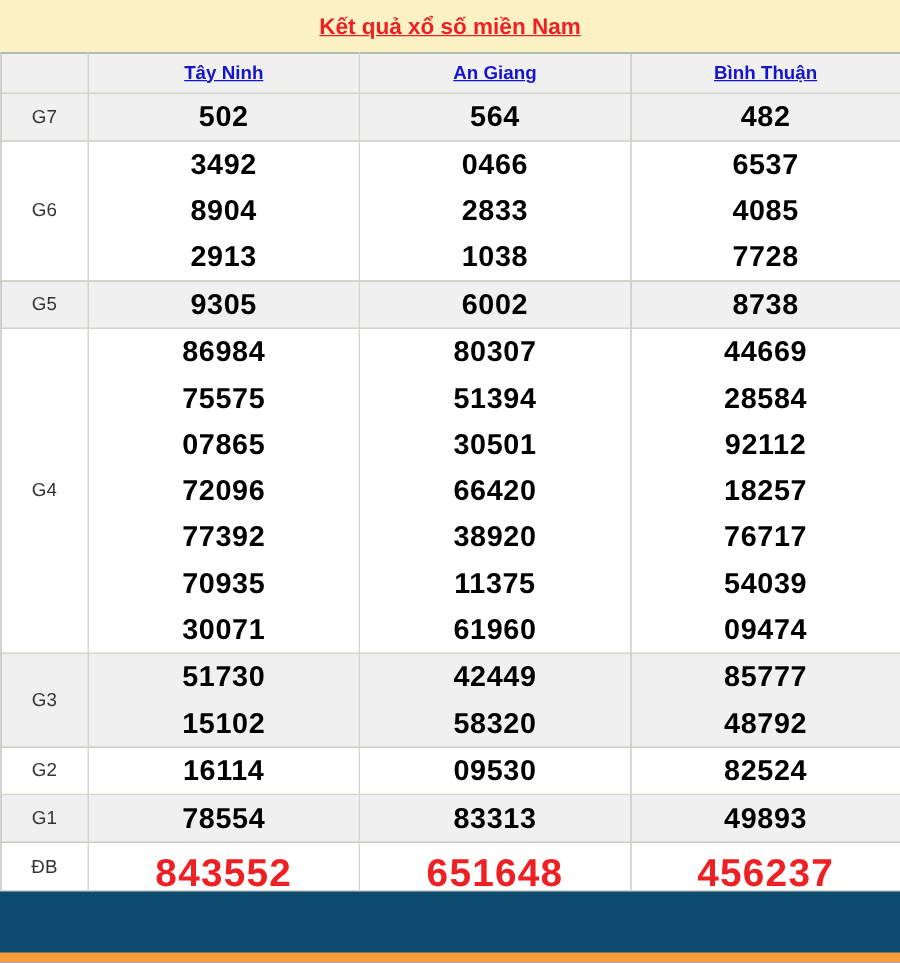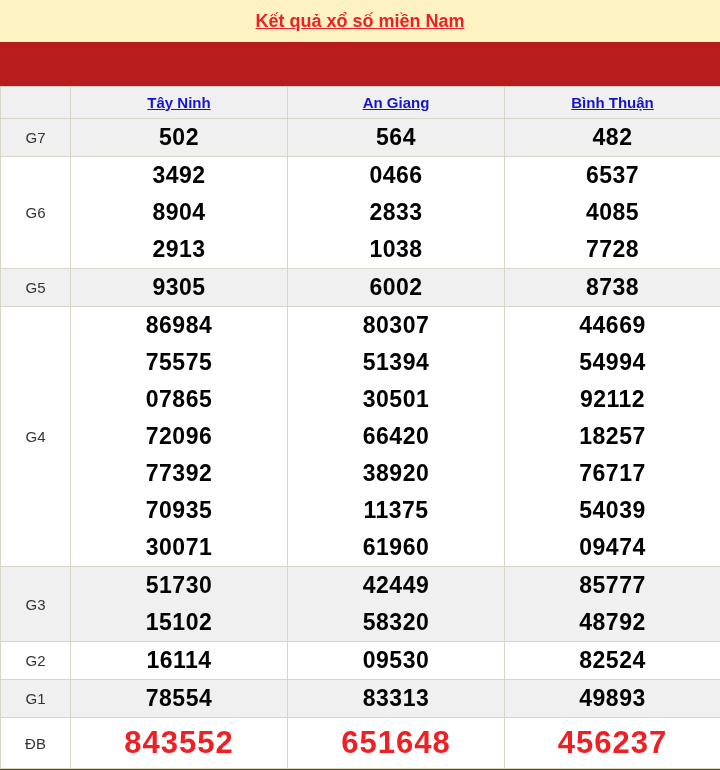--- a/index.html
+++ b/index.html
@@ -3,24 +3,23 @@
 <meta charset="utf-8">
 <style>
   html, body { margin: 0; padding: 0; background: #fff; }
   body { font-family: "Liberation Sans", sans-serif; }
 
   .page {
     width: 720px;
     height: 770px;
     display: flex;
     flex-direction: column;
-    background: #b91c1c;
+    background: #0c4a6e;
     box-sizing: border-box;
     overflow: hidden;
-    gap: 44px;
   }
 
   
   .title-bar {
     flex: none;
     height: 42px;
     background: var(--yellow, #fdf2c3);
     display: flex;
     align-items: center;
     justify-content: center;
@@ -74,21 +73,21 @@
     color: #000;
     letter-spacing: 0.5px;
   }
   tr.red-large .num {
     height: 40px;
     line-height: 40px;
     font-size: 30px;
     color: var(--red, #ee2024);
   }
   tr.red-xlarge .num {
-    height: 50px;
+    height: 38px;
     line-height: 50px;
     font-size: 31px;
     color: var(--red, #ee2024);
     letter-spacing: 1px;
   }
 
   
   .footer-bar {
     flex: none;
     margin-top: auto;
@@ -184,21 +183,21 @@
             <div class="num">80307</div>
             <div class="num">51394</div>
             <div class="num">30501</div>
             <div class="num">66420</div>
             <div class="num">38920</div>
             <div class="num">11375</div>
             <div class="num">61960</div>
           </td>
           <td>
             <div class="num">44669</div>
-            <div class="num">54994</div>
+            <div class="num">28584</div>
             <div class="num">92112</div>
             <div class="num">18257</div>
             <div class="num">76717</div>
             <div class="num">54039</div>
             <div class="num">09474</div>
           </td>
         </tr>
         <tr class="zebra ">
           <td class="label">G3</td>
           <td>

